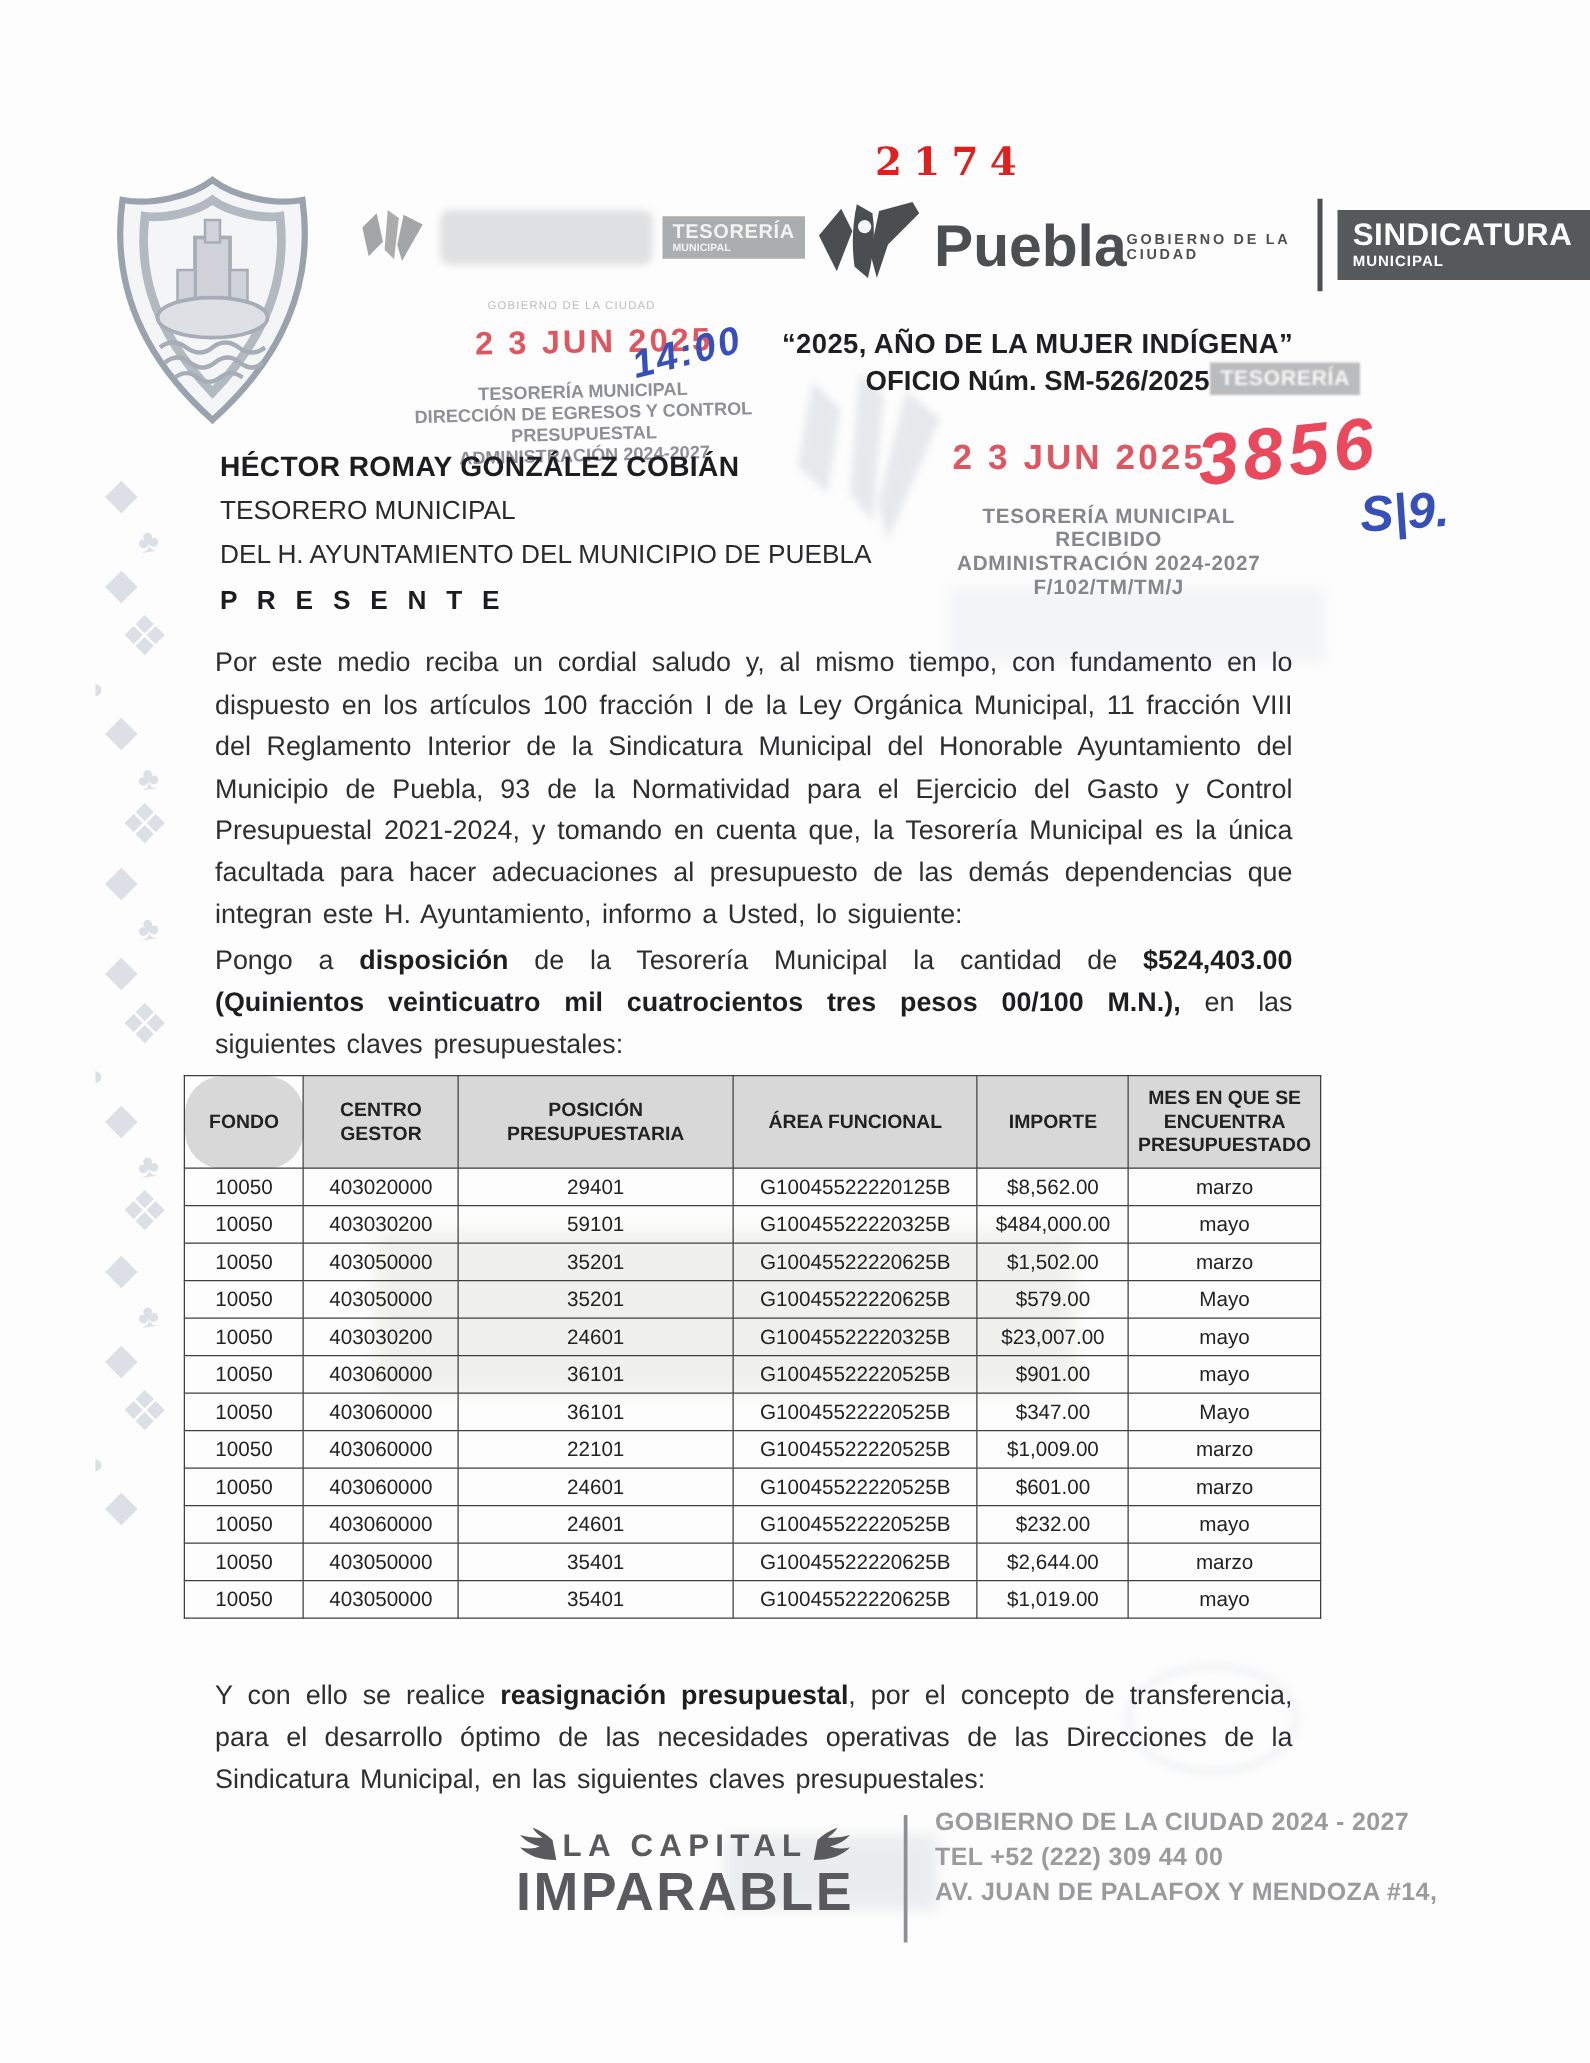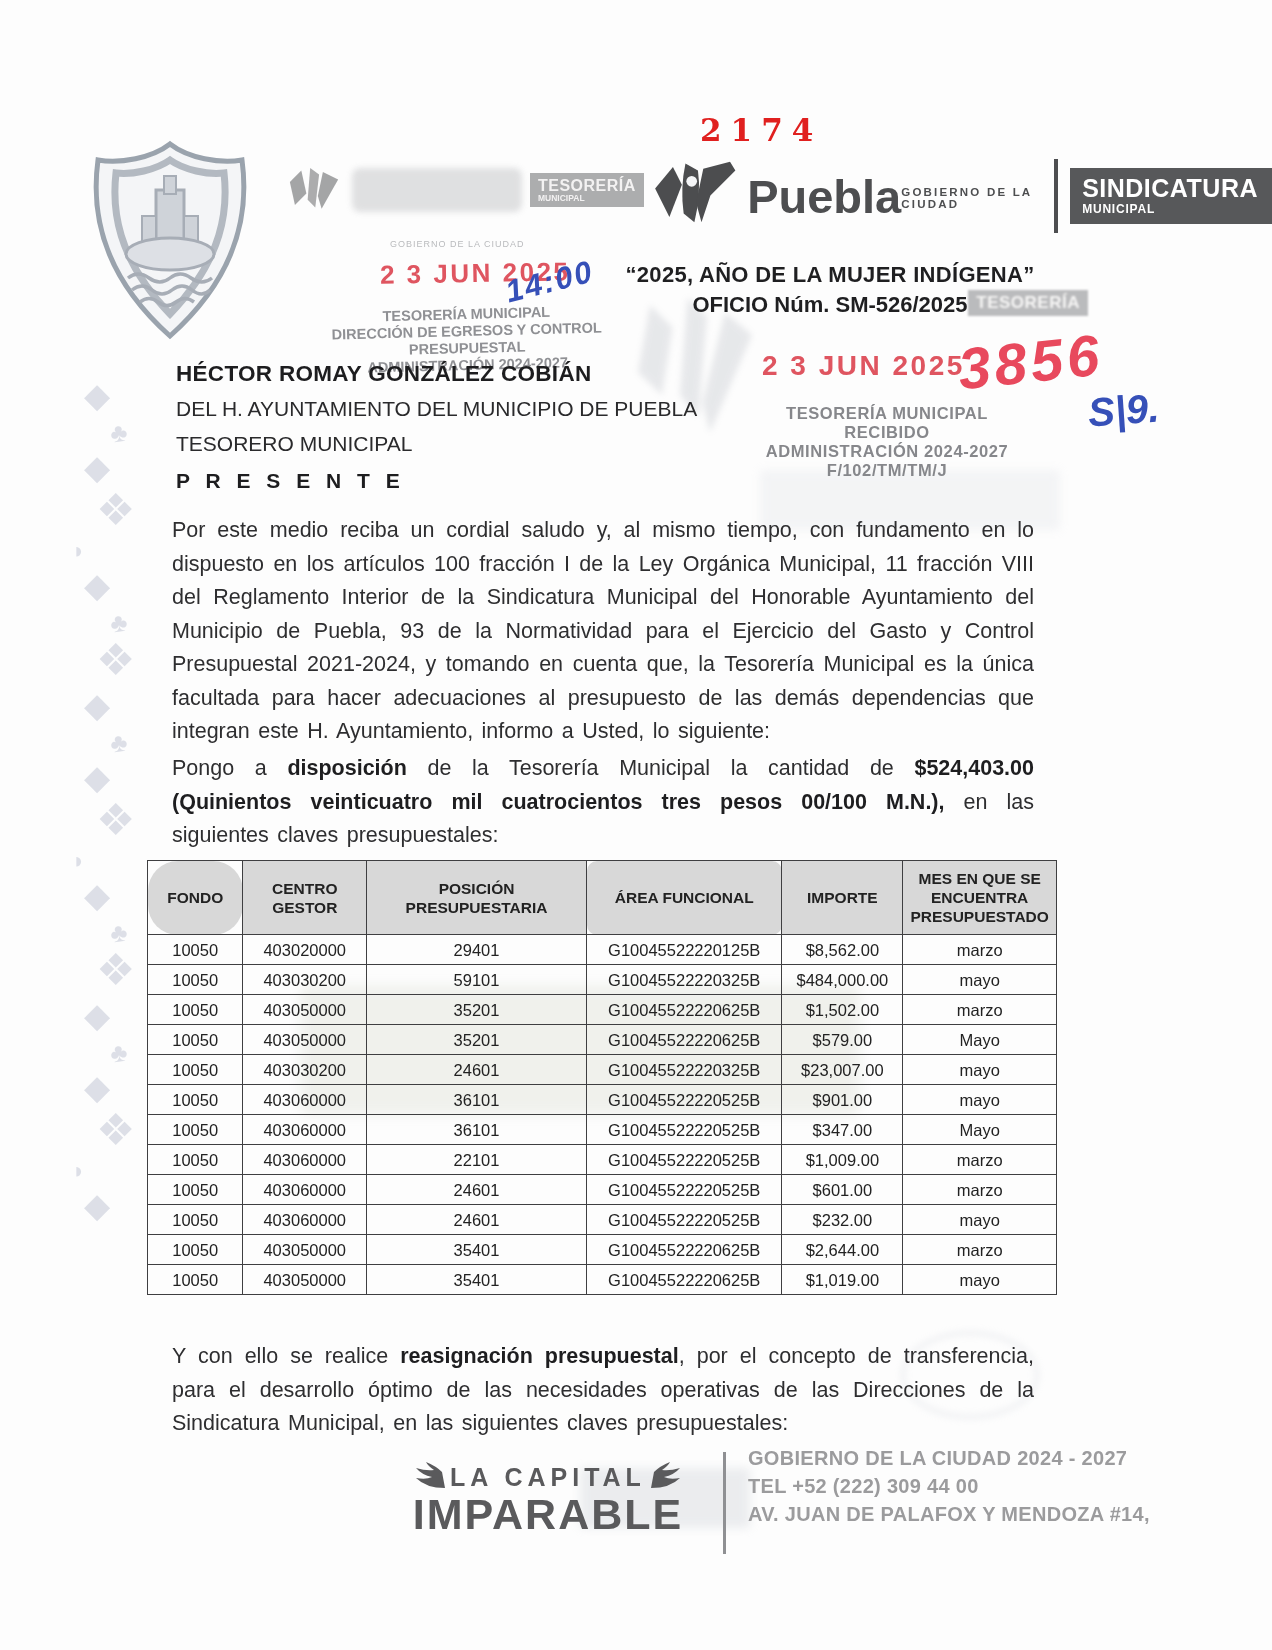--- a/index.html
+++ b/index.html
@@ -70,21 +70,21 @@
   .p1 { top:514px; }
   .p2 { top:752px; }
   .p3 { top:1340px; }
   .b { font-weight:bold; color:#1e1e20; }
   
   .tblwrap { position:absolute; left:147px; top:860px; width:910px; }
   table { border-collapse:collapse; width:100%; table-layout:fixed; }
   th, td { border:1.4px solid #3f3f41; text-align:center; vertical-align:middle; color:#222; }
   th { background:#d8d8d8; font-size:15.5px; font-weight:800; line-height:19px; padding:8px 4px; }
   td { font-size:16.5px; padding:4.5px 2px; line-height:20px; }
-  .c0{width:10.5%;border-radius:30px;} .c1{width:13.6%;} .c2{width:24.2%;} .c3{width:21.5%;border-radius:10px;} .c4{width:13.3%;} .c5{width:16.9%;}
+  .c0{width:10.5%;border-radius:30px;} .c1{width:13.6%;} .c2{width:24.2%;} .c3{width:21.5%;} .c4{width:13.3%;} .c5{width:16.9%;}
   
   .footer-logo { position:absolute; left:398px; top:1462px; width:300px; text-align:center; color:#5a5a5c; }
   .fl-top { display:flex; align-items:center; justify-content:center; gap:4px; }
   .fl-capital { font-size:25px; font-weight:800; letter-spacing:5px; }
   .fl-imparable { font-size:43px; font-weight:800; letter-spacing:2px; margin-top:-2px; }
   .footer-bar { position:absolute; left:723px; top:1452px; width:3px; height:102px; background:#8f9093; }
   .footer-text { position:absolute; left:748px; top:1444px; color:#9b9b9d; font-size:20px;
     line-height:28px; letter-spacing:.3px; font-weight:600; }
   
   .ghost { position:absolute; pointer-events:none; }
@@ -211,22 +211,22 @@
   <div class="hand-sig">S|9.</div>
   <div class="stamp-recibido">
     <div>TESORERÍA MUNICIPAL</div>
     <div>RECIBIDO</div>
     <div>ADMINISTRACIÓN 2024-2027</div>
     <div>F/102/TM/TM/J</div>
   </div>
 
   <div class="addressee">
     <div class="addr-name">HÉCTOR ROMAY GONZÁLEZ COBIÁN</div>
+    <div class="addr-line">TESORERO MUNICIPAL</div>
     <div class="addr-line">DEL H. AYUNTAMIENTO DEL MUNICIPIO DE PUEBLA</div>
-    <div class="addr-line">TESORERO MUNICIPAL</div>
     <div class="addr-presente">P R E S E N T E</div>
   </div>
 
   <div class="para p1">Por este medio reciba un cordial saludo y, al mismo tiempo, con fundamento en lo dispuesto en los artículos 100 fracción I de la Ley Orgánica Municipal, 11 fracción VIII del Reglamento Interior de la Sindicatura Municipal del Honorable Ayuntamiento del Municipio de Puebla, 93 de la Normatividad para el Ejercicio del Gasto y Control Presupuestal 2021-2024, y tomando en cuenta que, la Tesorería Municipal es la única facultada para hacer adecuaciones al presupuesto de las demás dependencias que integran este H. Ayuntamiento, informo a Usted, lo siguiente:</div>
 
   <div class="para p2"><span>Pongo a </span><span class="b">disposición</span><span> de la Tesorería Municipal la cantidad de </span><span class="b">$524,403.00 (Quinientos veinticuatro mil cuatrocientos tres pesos 00/100 M.N.),</span><span> en las siguientes claves presupuestales:</span></div>
 
   <div class="tblwrap">
     <table>
       <thead>

